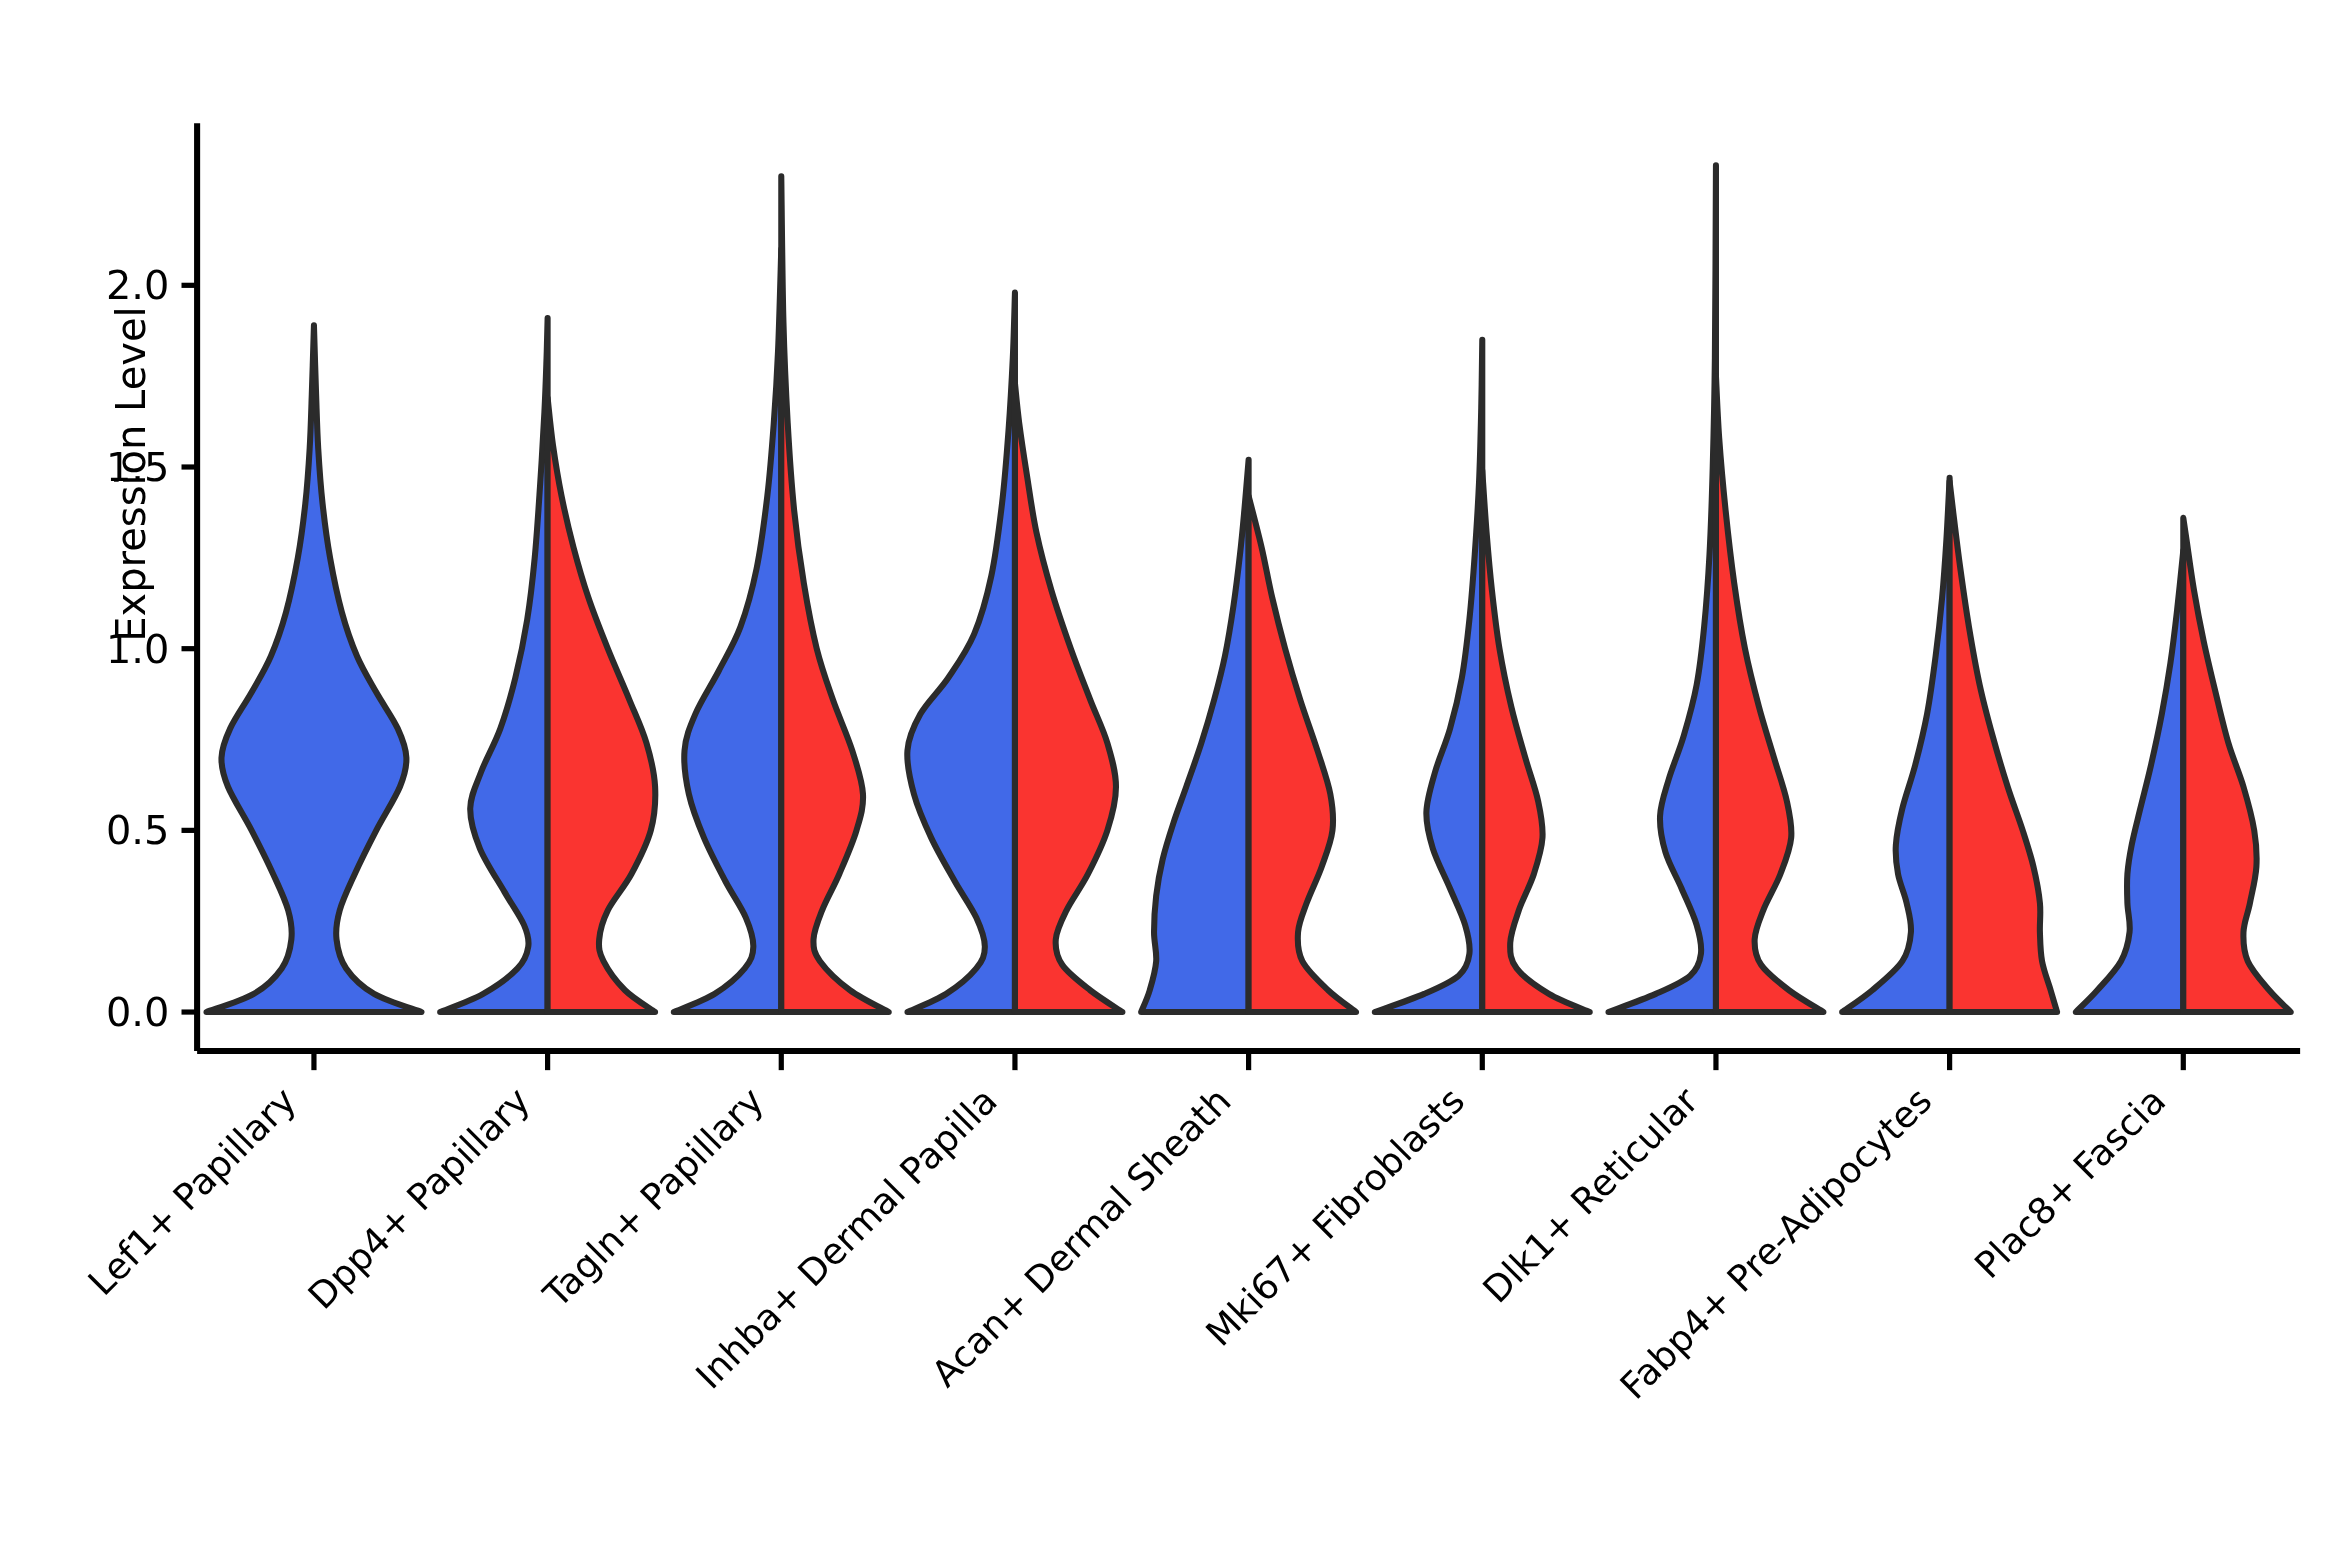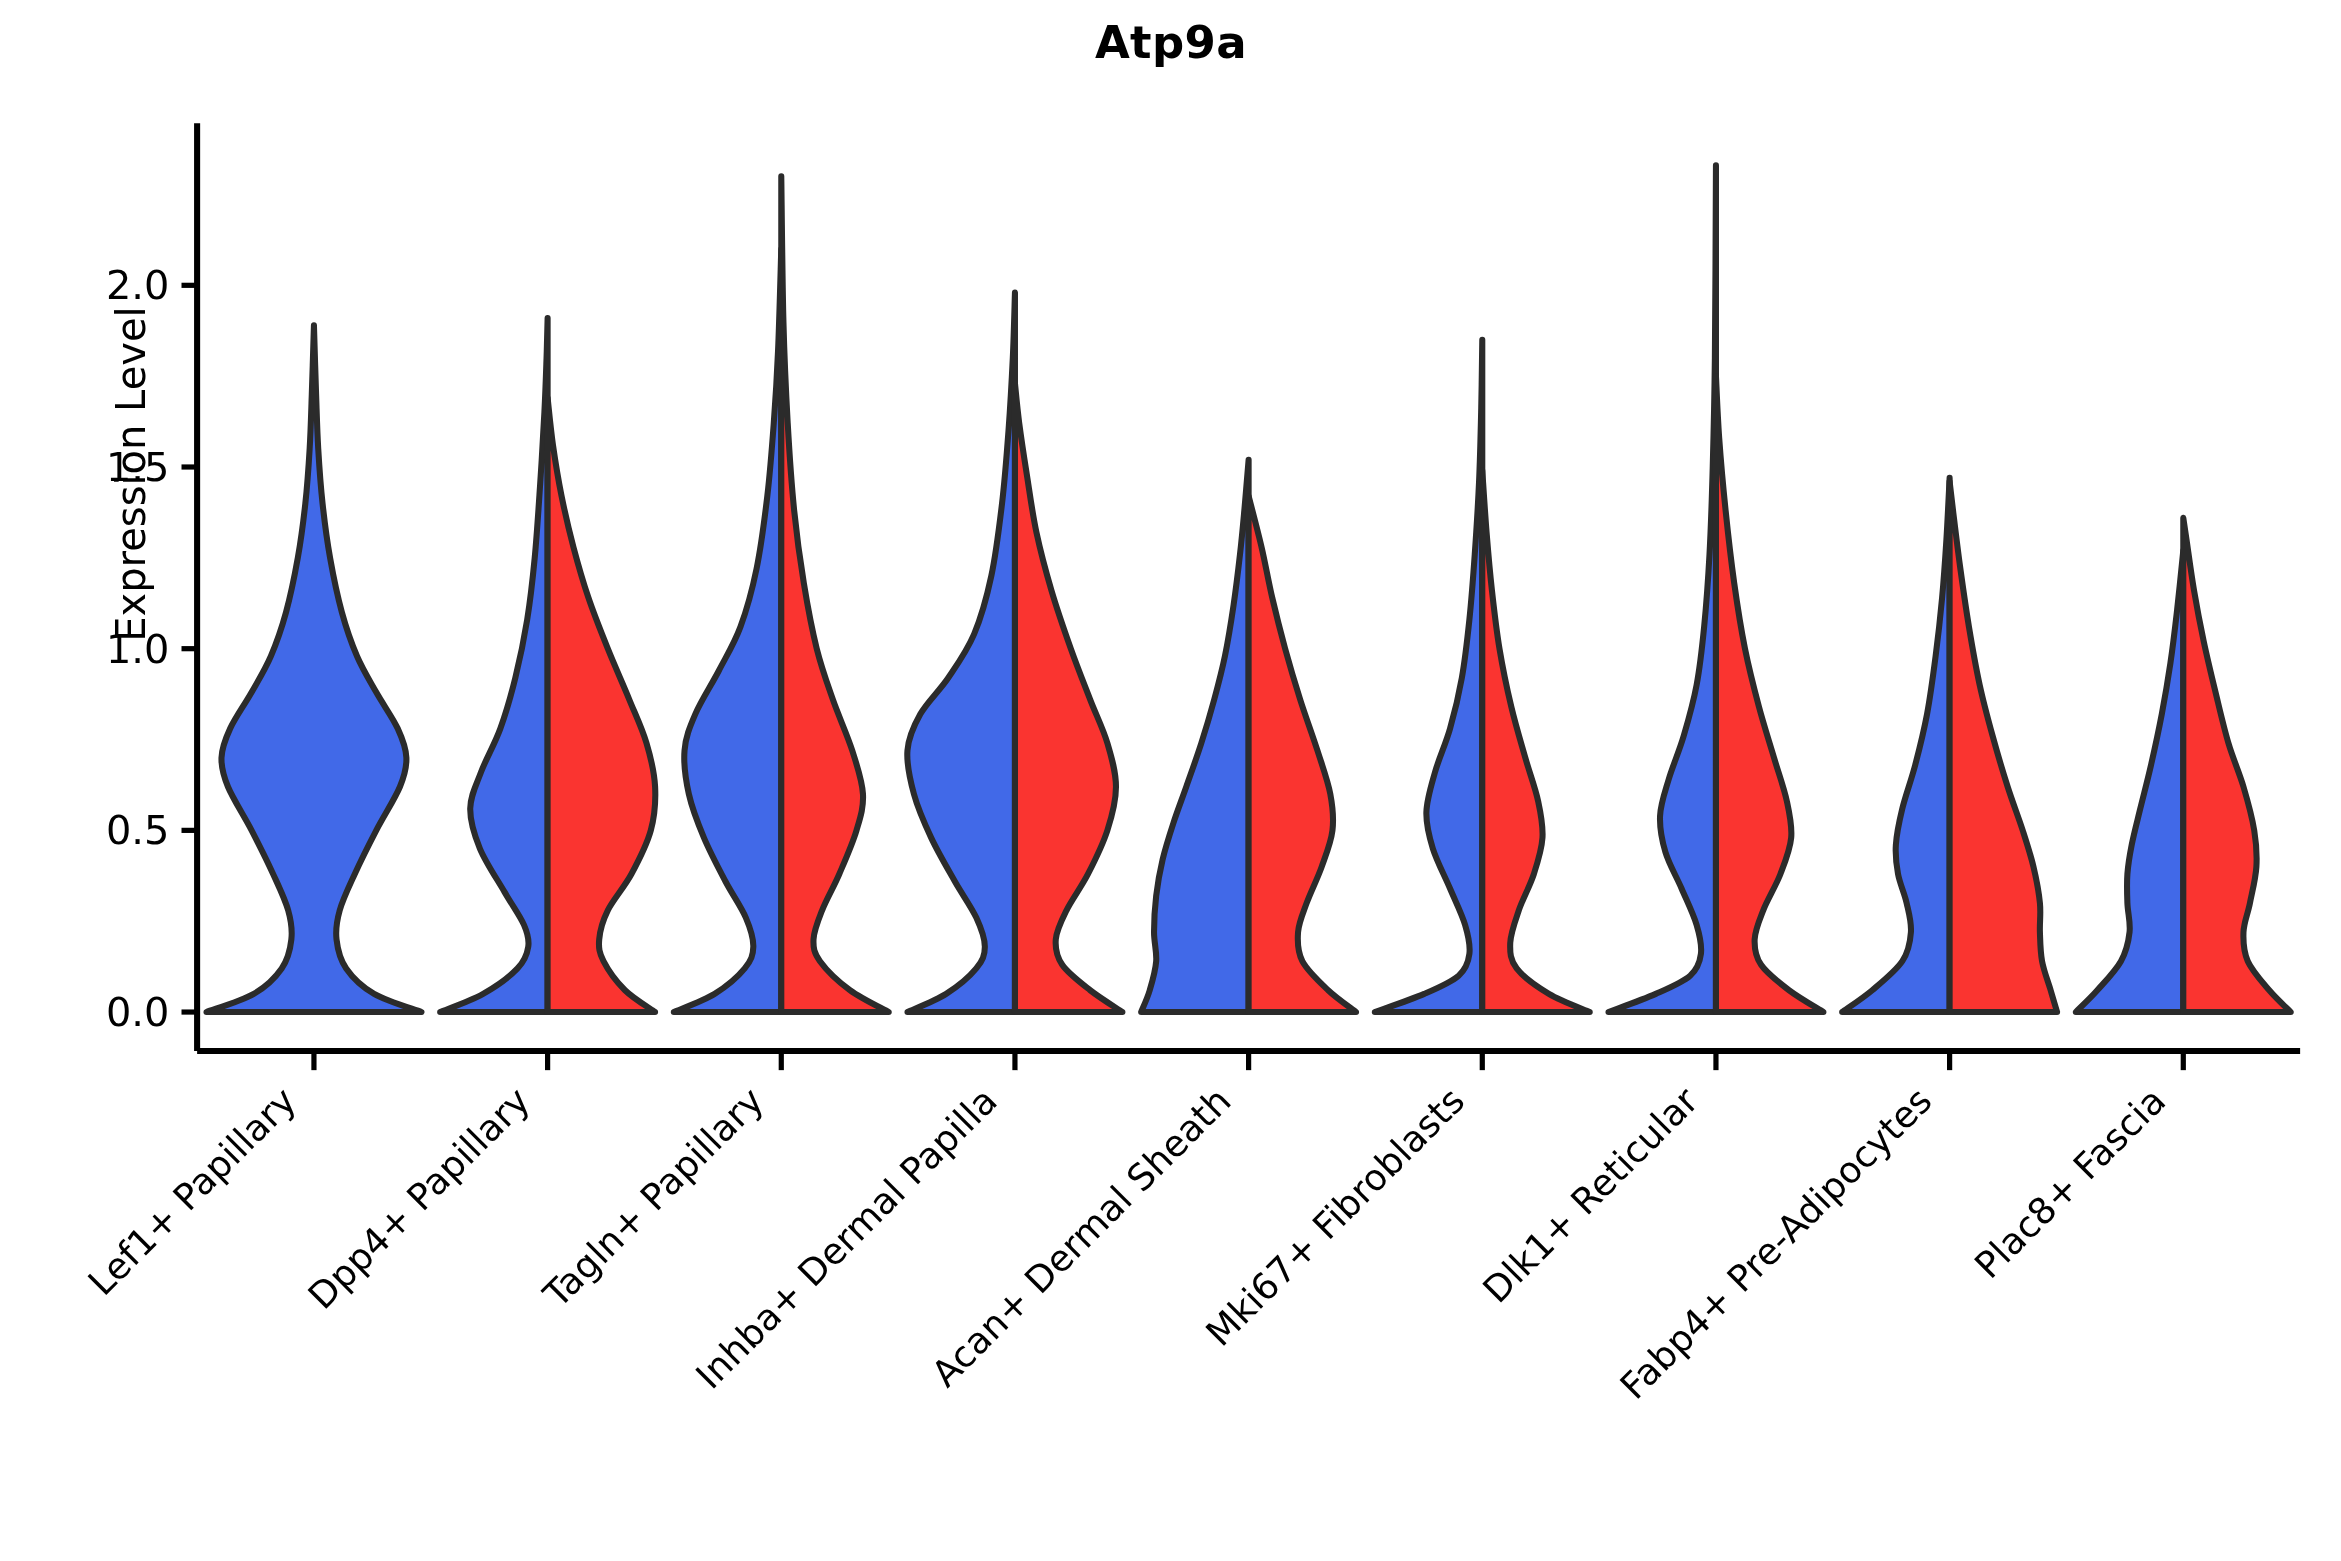--- a/index.html
+++ b/index.html
@@ -36,21 +36,20 @@
   svg.plot{position:absolute;left:0;top:0;}
 
   .tick-text{font-size:46px;fill:#000;font-family:"DejaVu Sans", sans-serif;}
   .xtick-text{font-size:42px;fill:#000;font-family:"DejaVu Sans", sans-serif;}
 </style>
 </head>
 <body>
 
 <div id="root">
 
-  <div class="chart-title">Atp9a</div>
 
   <div class="ylabel">Expression Level</div>
 
   <svg class="plot" id="plot-svg" width="2342" height="1561" viewBox="0 0 2700 1800">
       <line x1="227" y1="142" x2="227" y2="1212" stroke="#000" stroke-width="7"></line>
       <line x1="227" y1="1212" x2="2652" y2="1212" stroke="#000" stroke-width="7"></line>
       <line x1="209" y1="1167" x2="227" y2="1167" stroke="#000" stroke-width="6"></line>
       <text x="195" y="1183" text-anchor="end" class="tick-text">0.0</text>
       <line x1="209" y1="957.5" x2="227" y2="957.5" stroke="#000" stroke-width="6"></line>
       <text x="195" y="973.5" text-anchor="end" class="tick-text">0.5</text>

